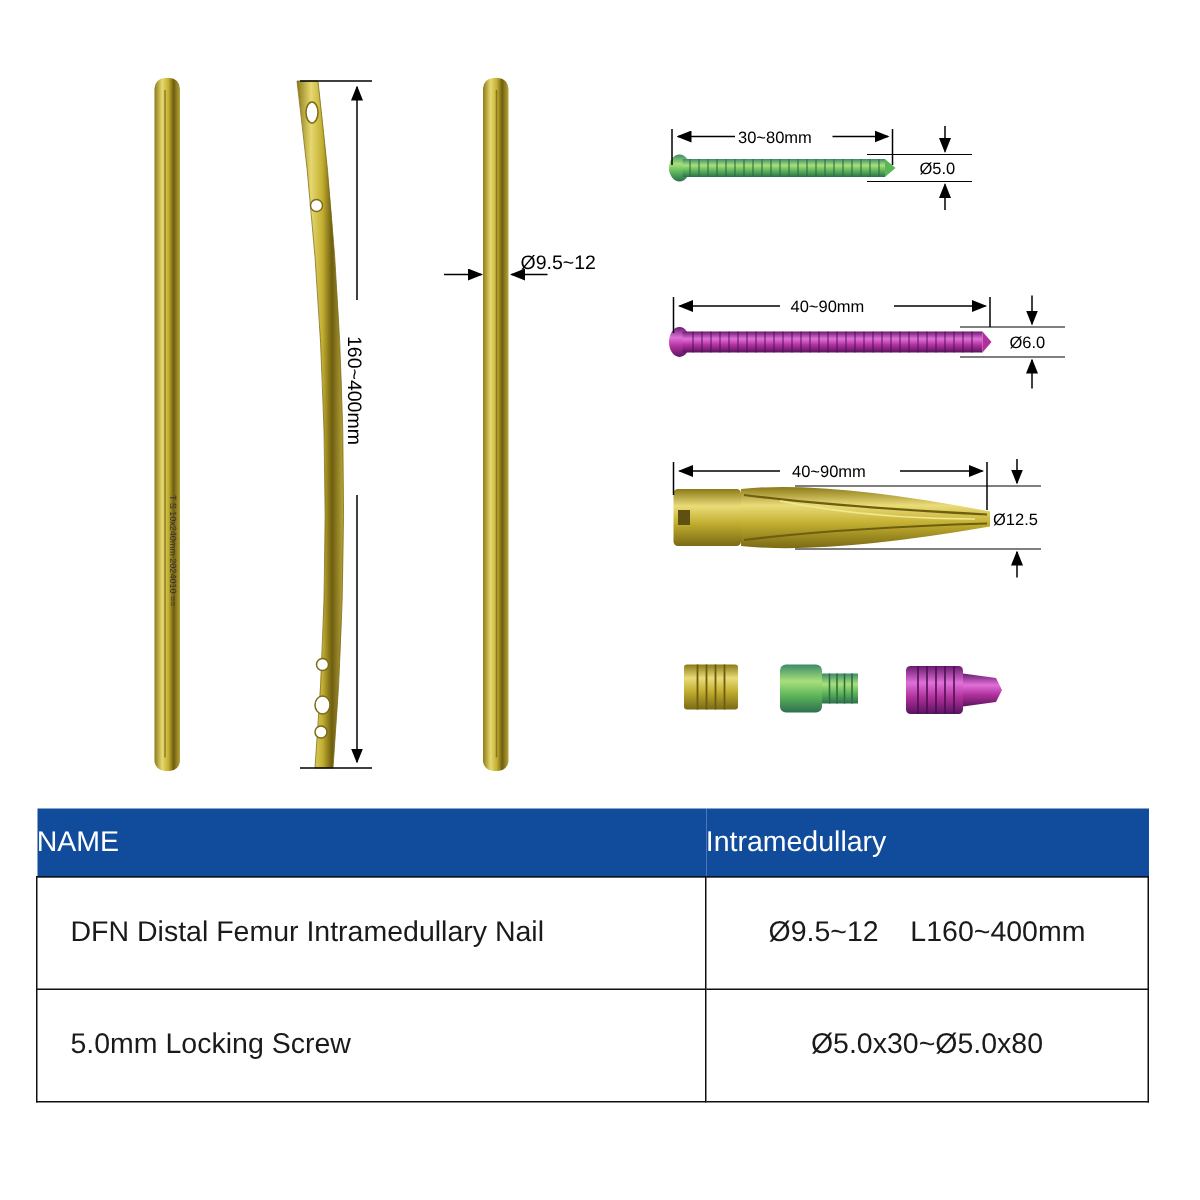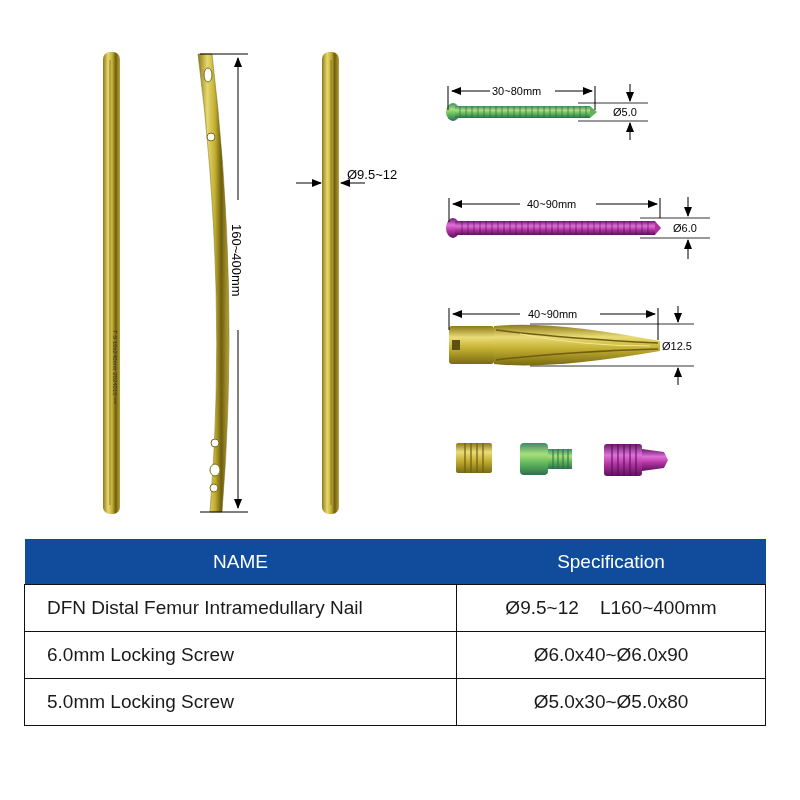--- a/index.html
+++ b/index.html
@@ -1,21 +1,21 @@
 <!DOCTYPE html>
 <html><head>
 <meta charset="utf-8">
 <style>
   html, body { margin:0; padding:0; background:#ffffff; }
   body { width:800px; height:800px; position:relative; overflow:hidden; font-family:"Liberation Sans", sans-serif; }
   .abs { position:absolute; }
   svg text { font-family:"Liberation Sans", sans-serif; }
   .spec-table { position:absolute; left:24px; top:539px; width:742px; border-collapse:collapse; }
-  .spec-table th { background:#104B9C; color:#ffffff; font-weight:normal; font-size:19px; height:45px; padding:0; text-align:center; border:none; }
-  .spec-table td { height:44px; border:1.5px solid #111; font-size:19px; color:#1a1a1a; padding:1px; }
+  .spec-table th { background:#104B9C; color:#ffffff; font-weight:normal; font-size:19px; height:45px; padding:0; text-align:left; border:none; }
+  .spec-table td { height:44px; border:1.5px solid #111; font-size:19px; color:#1a1a1a; padding:15px; }
   .spec-table td.name { padding-left:22px; width:408px; text-align:left; }
   .spec-table td.spec { text-align:center;margin-top:41px; }
   .spec-table th.name-h { width:430px; }
 </style>
 </head>
 <body>
 
 <svg class="abs" style="left:0;top:0" width="800" height="535" viewBox="0 0 800 535">
   <defs>
     <linearGradient id="goldV" x1="0" y1="0" x2="1" y2="0">
@@ -154,30 +154,26 @@
     <rect x="604" y="444" width="38" height="32" rx="3" fill="url(#magH)"></rect>
     <path d="M612,444 l0,32 M618,444 l0,32 M624,444 l0,32 M630,444 l0,32 M636,444 l0,32" stroke="#4A0E50" stroke-width="1"></path>
     <path d="M642,449 L664,452 L668,460 L664,468 L642,471 Z" fill="url(#magH)"></path>
   </g>
 </svg>
 
 <table class="spec-table">
   <thead>
     <tr>
       <th class="name-h">NAME</th>
-      <th>Specification</th>
+      <th>Intramedullary</th>
     </tr>
   </thead>
   <tbody>
     <tr>
       <td class="name">DFN Distal Femur Intramedullary Nail</td>
       <td class="spec"><span style="white-space:pre">Ø9.5~12    L160~400mm</span></td>
-    </tr>
-    <tr>
-      <td class="name">6.0mm Locking Screw</td>
-      <td class="spec">Ø6.0x40~Ø6.0x90</td>
     </tr>
     <tr>
       <td class="name">5.0mm Locking Screw</td>
       <td class="spec">Ø5.0x30~Ø5.0x80</td>
     </tr>
   </tbody>
 </table>
 
 </body></html>

